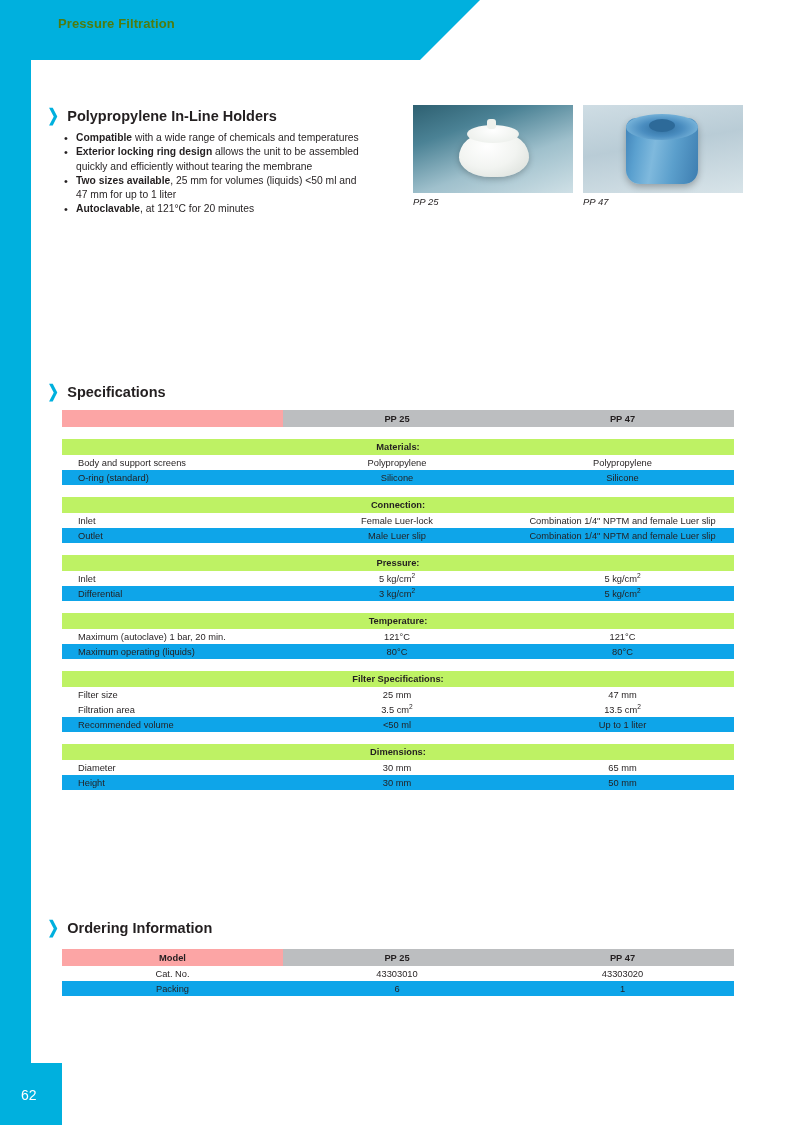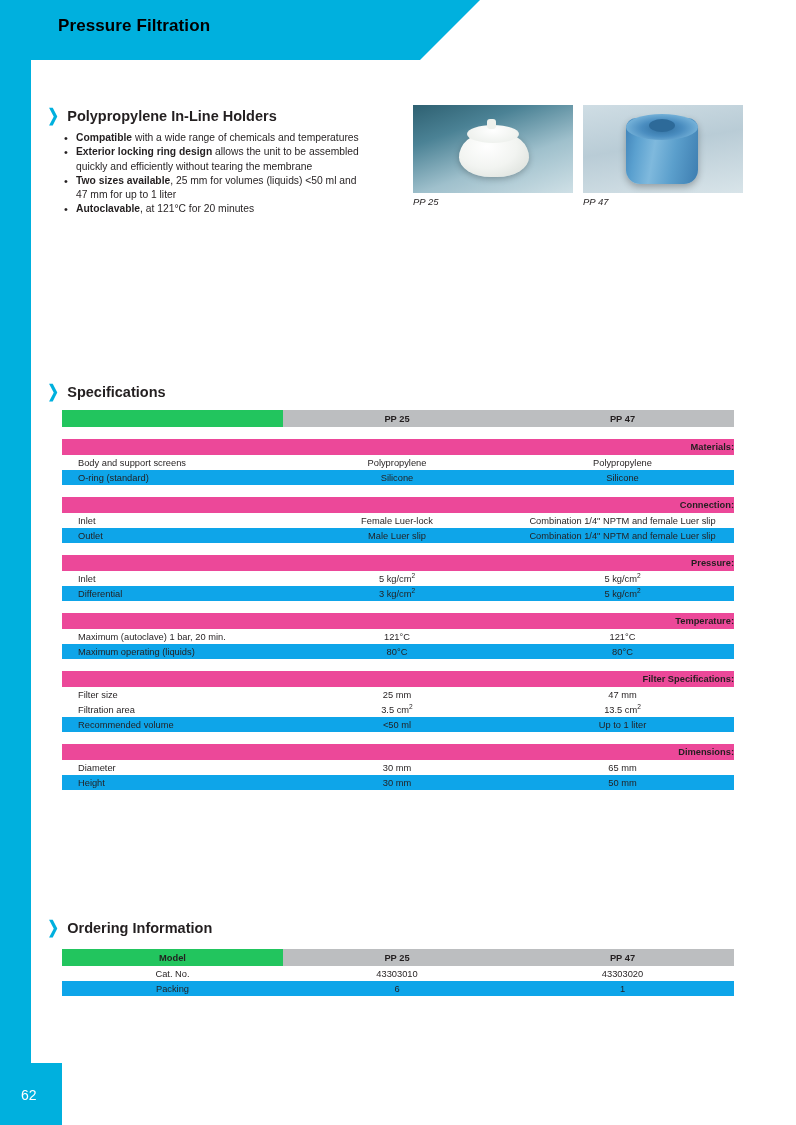--- a/index.html
+++ b/index.html
@@ -19,21 +19,21 @@
     position:absolute; left:0; top:0; width:31px; height:1125px;
     background:#00b0de;
   }
   .header-band {
     position:absolute; left:0; top:0; width:480px; height:60px;
     background:#00b0de;
     clip-path: polygon(0 0, 480px 0, 420px 60px, 0 60px);
   }
   .header-title {
     position:absolute; left:58px; top:16px;
-    font-size:17px; font-weight:bold; color:#000000;
+    font-size:13px; font-weight:bold; color:#4d7c0f;
     letter-spacing:0.1px;
   }
   .footer-band {
     position:absolute; left:0; bottom:0; width:62px; height:62px;
     background:#00b0de;
   }
   .page-number {
     position:absolute; left:21px; bottom:22px;
     font-size:14px; color:#ffffff;
   }
@@ -104,22 +104,22 @@
   }
 
   
   .tbl { position:absolute; width:672px; border-collapse:separate; border-spacing:0; }
   .tbl td { padding:0; vertical-align:middle; height:15px; font-size:9.3px; }
   .tbl .c-label { width:221px; padding-left:16px; text-align:left; }
   .tbl .c-v1 { width:228px; text-align:center; }
   .tbl .c-v2 { width:223px; text-align:center; }
 
   tr.hdr td { background:#bcbec0; font-weight:bold; text-align:center; height:17px; }
-  tr.hdr td.c-label { background:#22c55e; }
-  tr.sect td { background:#ec4899; font-weight:bold; text-align:right; height:16px; }
+  tr.hdr td.c-label { background:#fca5a5; }
+  tr.sect td { background:#bef264; font-weight:bold; text-align:center; height:16px; }
   tr.row-w td { background:#ffffff; }
   tr.row-g td { background:#0ea5e9; }
   tr.spacer td { background:#ffffff; height:12px; }
 
   .ord .c-label { text-align:center; padding-left:0; }
 
   sup { font-size:6.6px; vertical-align:super; }
 </style>
 </head>
 <body>

